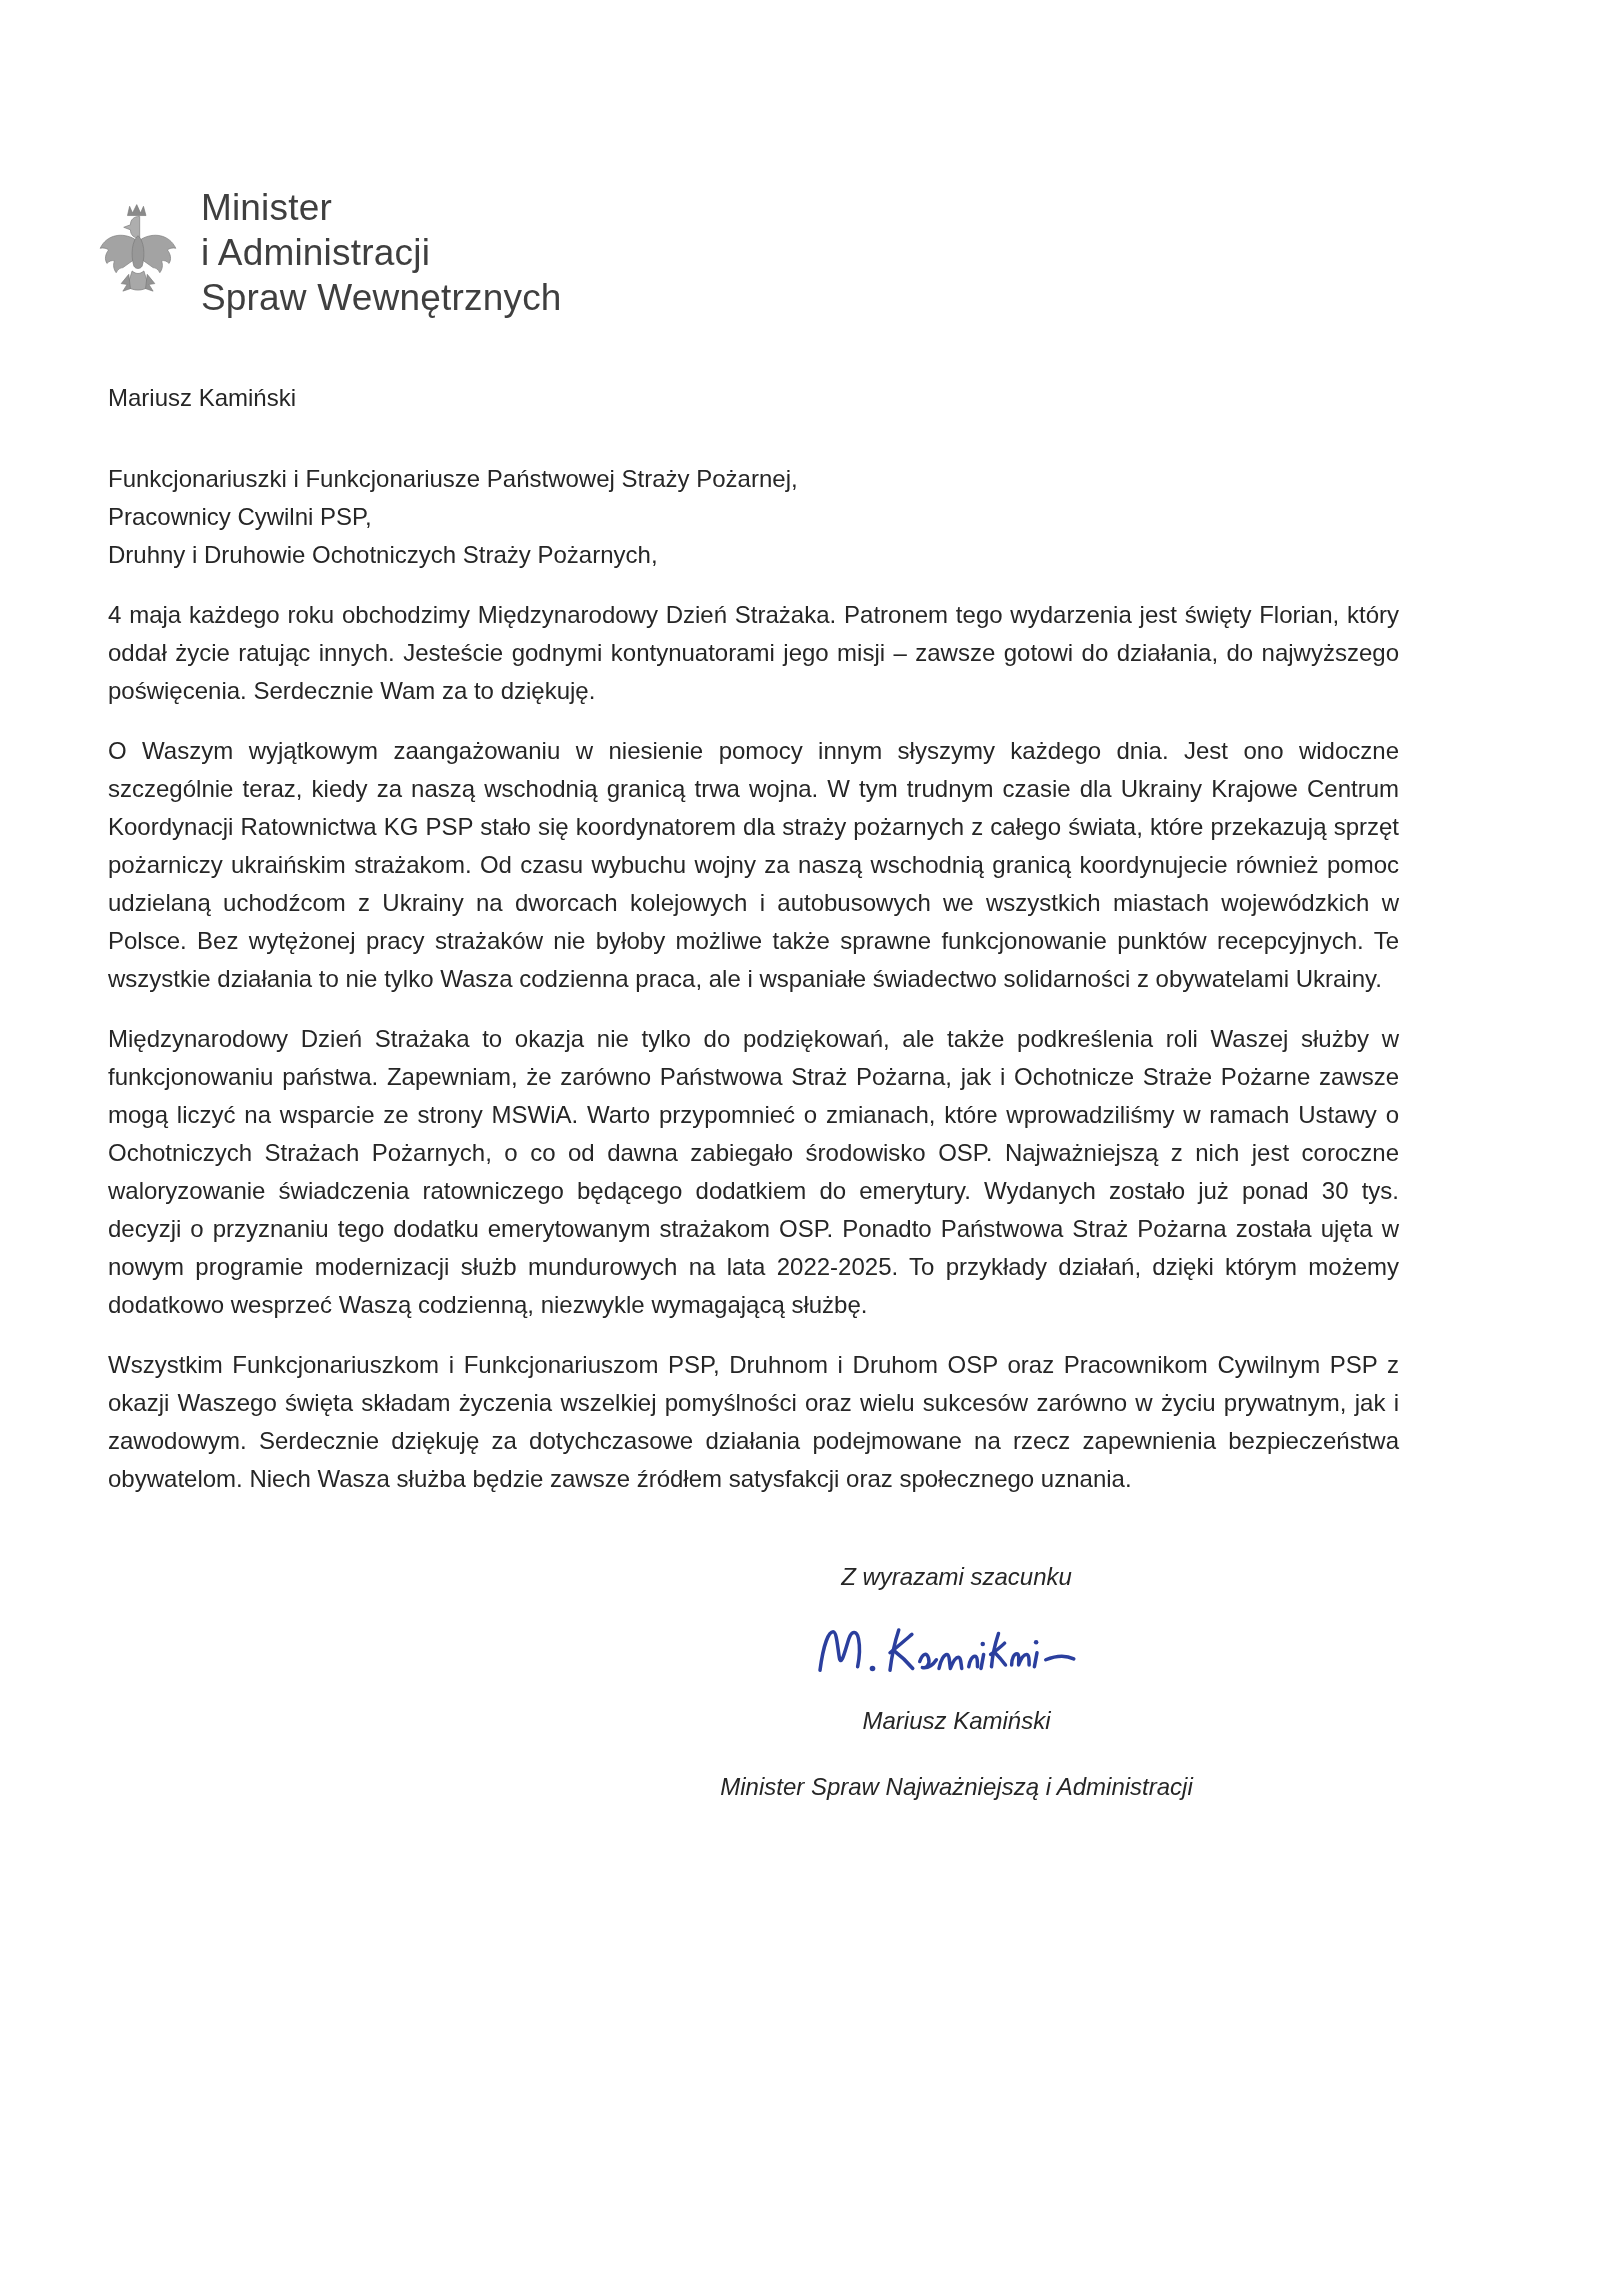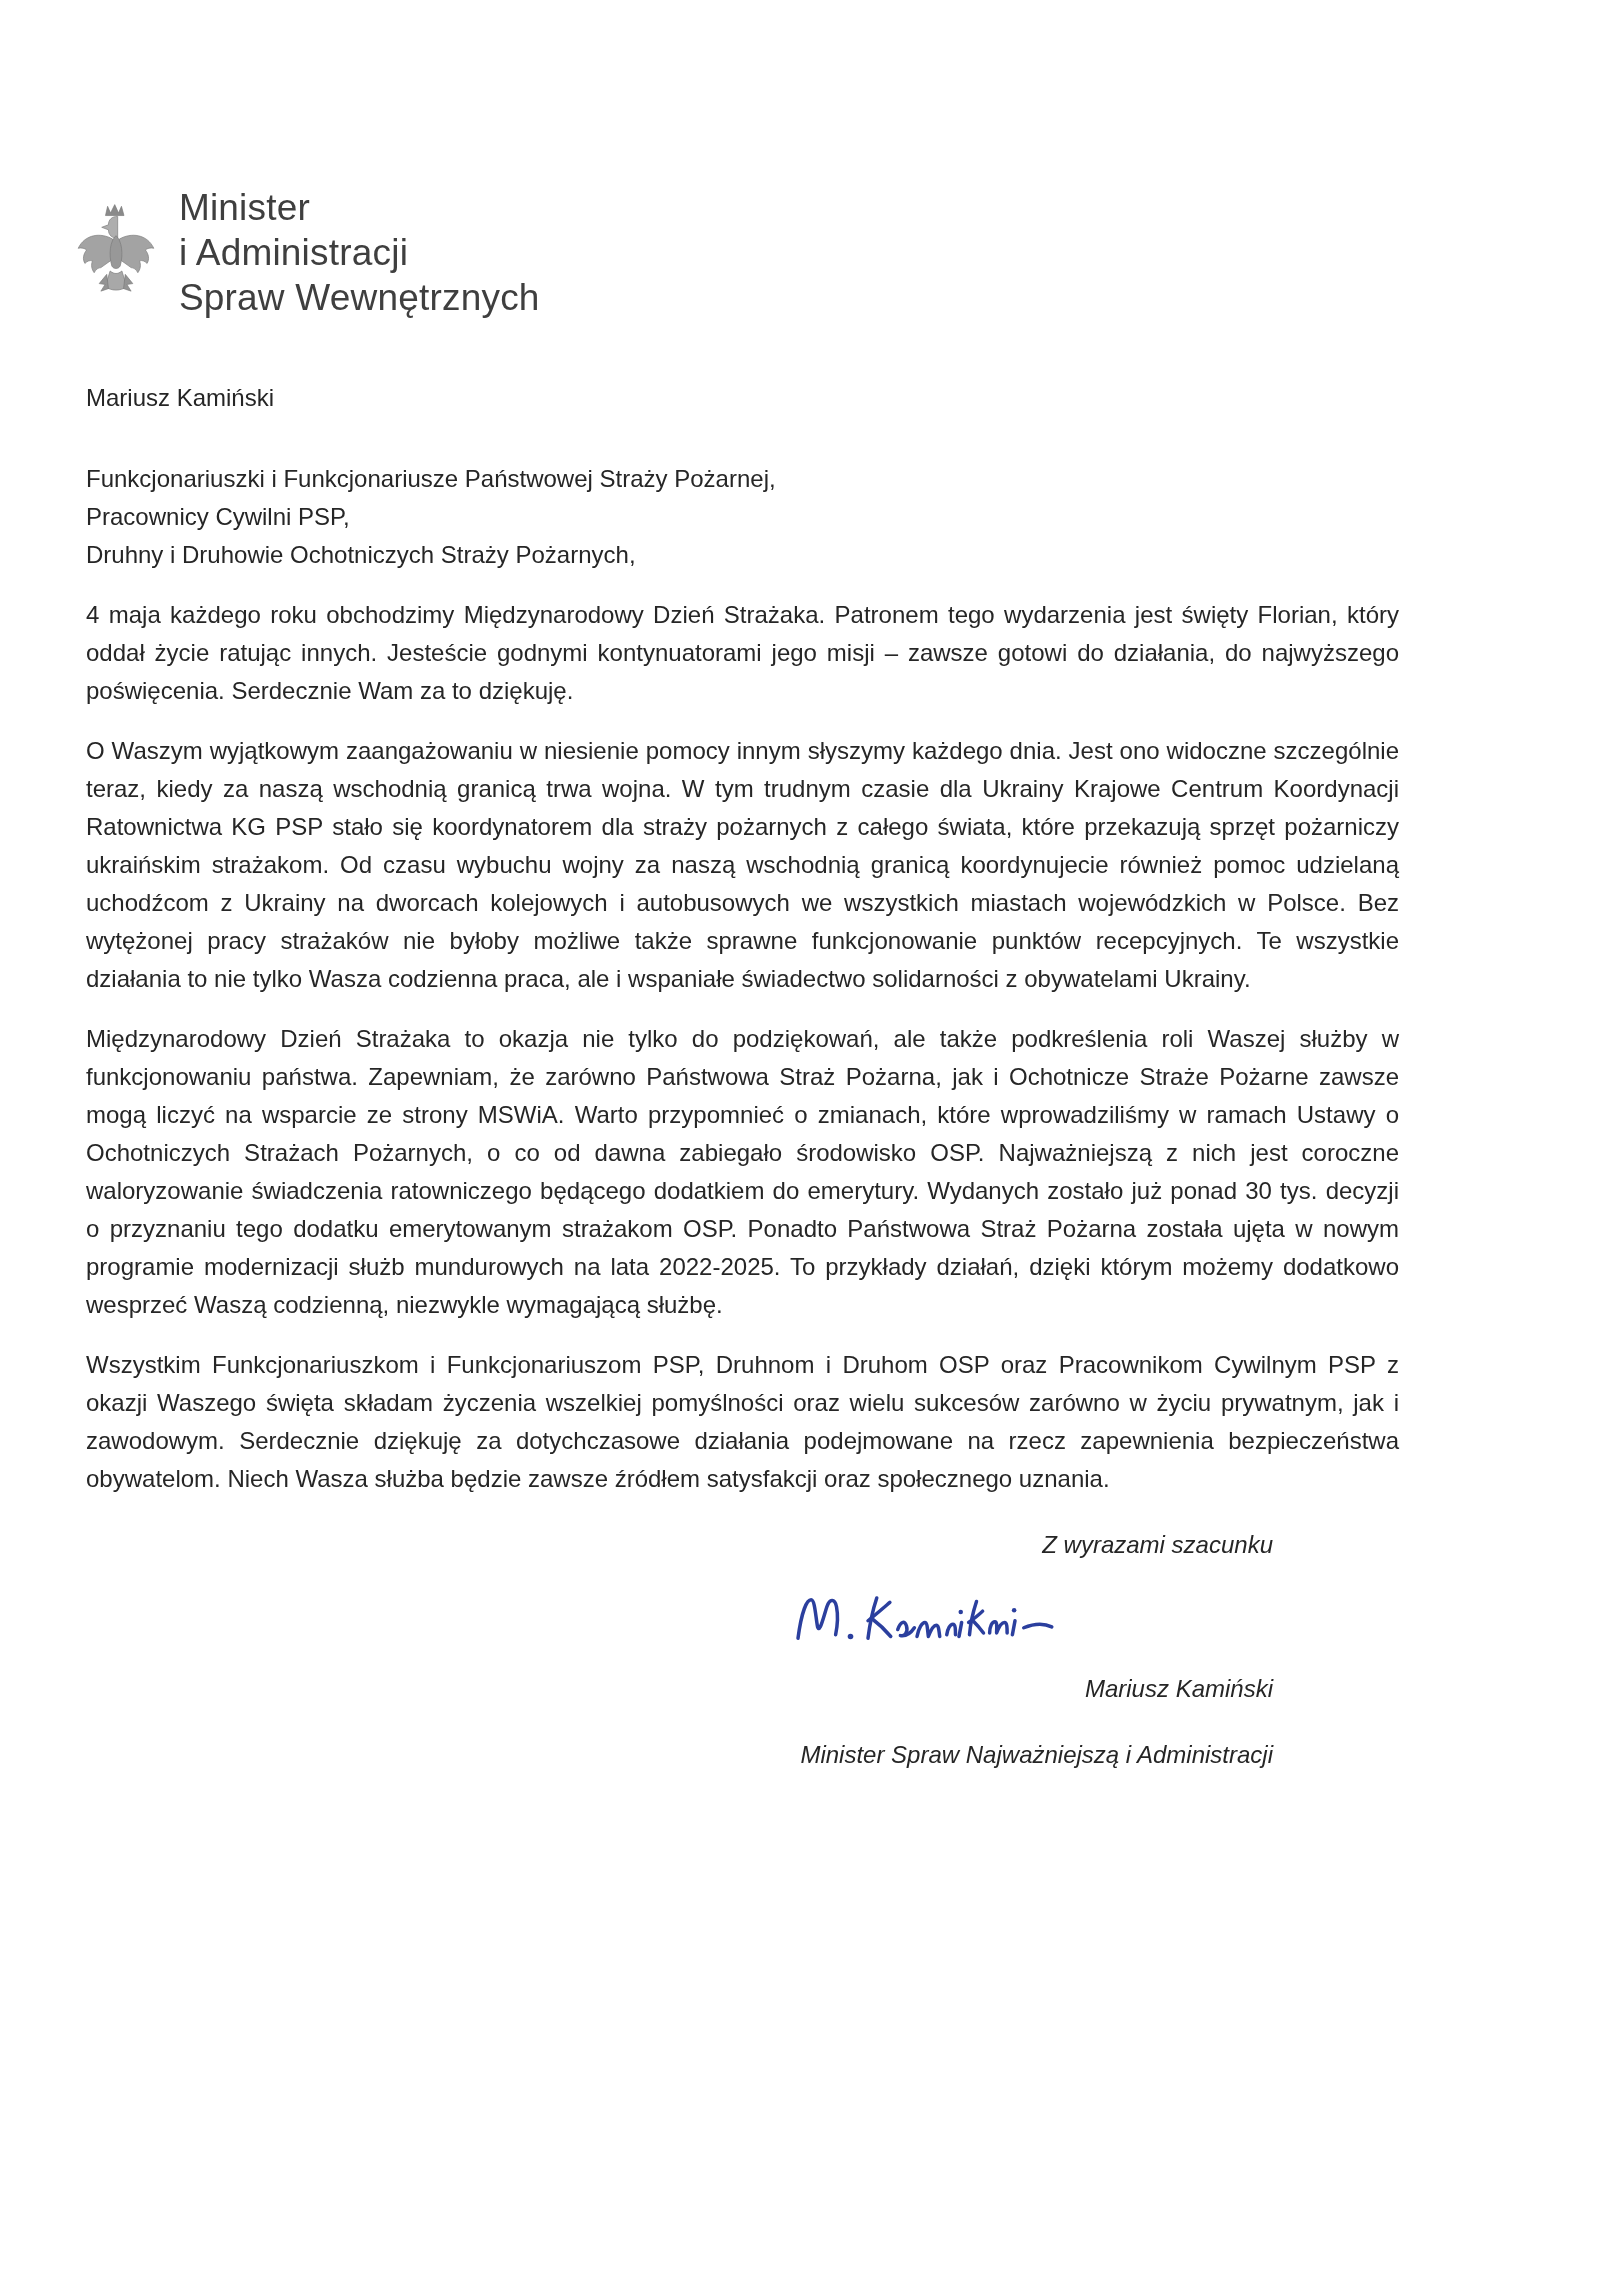--- a/index.html
+++ b/index.html
@@ -2,21 +2,21 @@
 <html lang="pl" style="--page-background: #ffffff; --text: #262626; --ministry-text: #3f3f3f; --signature-ink: #2b3f9e;font-size:14.3px"><head>
 <meta charset="utf-8">
 <style>
   * { margin: 0; padding: 0; box-sizing: border-box; }
   html, body { background: #ffffff; }
   .page {
     position: relative;
     width: 1597px;
     height: 2282px;
     background: var(--page-background, #ffffff);
-    padding: 185px 198px 0 86px;
+    padding: 185px 198px 0 108px;
     font-family: "Liberation Sans", "DejaVu Sans", sans-serif;
     color: var(--text, #262626);
     overflow: hidden;
   }
   .letterhead {
     display: flex;
     align-items: center;
     gap: 21.4px;
     margin-left: -12.5px;
   }
@@ -35,24 +35,24 @@
     line-height: 38px;
   }
   .salutation span { display: block; }
   .para {
     margin-top: 22px;
     font-size: 24px;
     line-height: 38px;
     text-align: justify;
   }
   .closing {
-    margin-top: 28px;
+    margin-top: 60px;
     width: 677px;
     margin-left: 510px;
-    text-align: right;
+    text-align: center;
     font-size: 24px;
     line-height: 38px;
   }
   .closing-phrase { font-style: italic; }
   .signature {
     display: block;
     width: 299px;
     height: 77px;
     margin: 19.6px auto 3.6px auto;
     color: var(--signature-ink, #2b3f9e);

